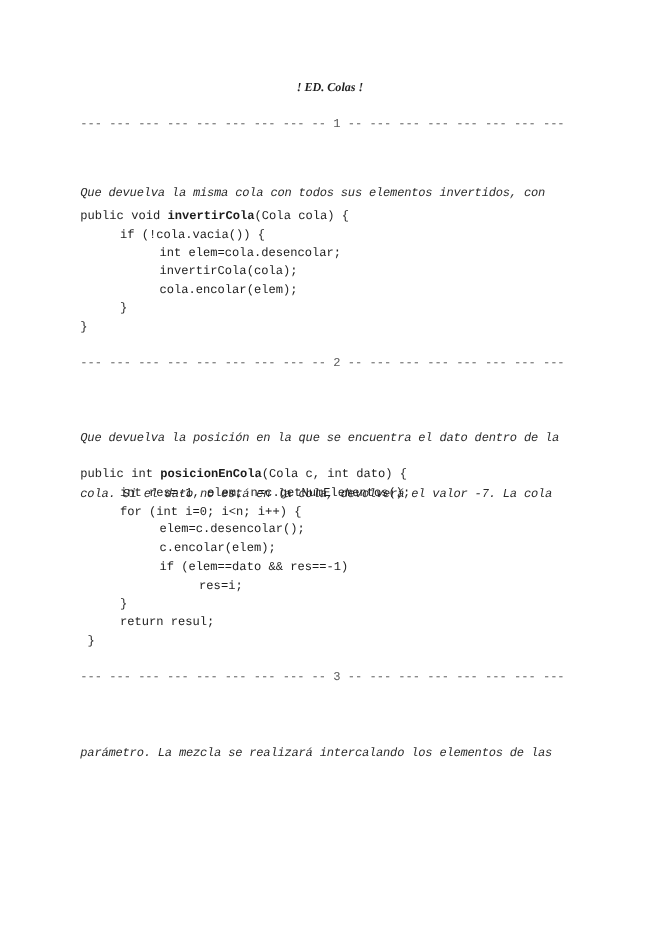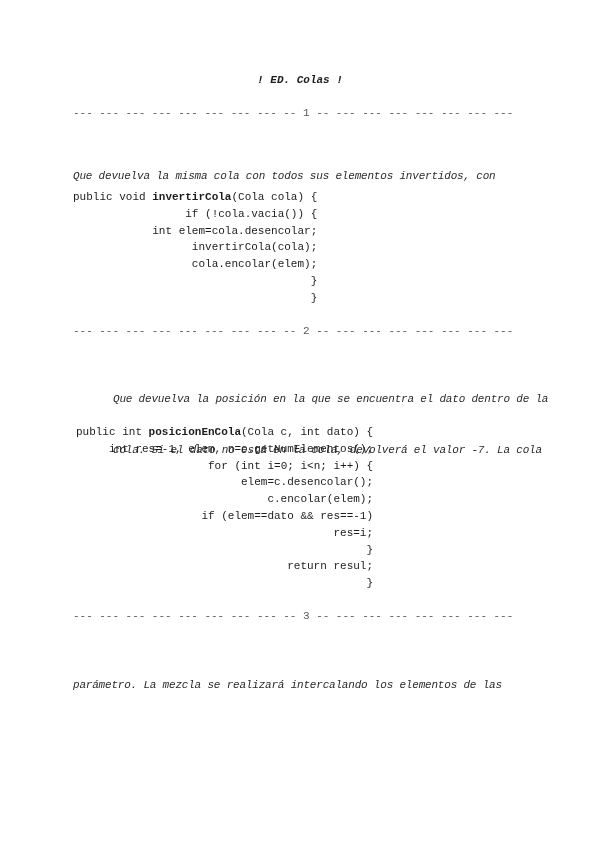--- a/index.html
+++ b/index.html
@@ -25,20 +25,21 @@
     position: absolute;
     left: -73px;
     width: 600px;
     top: 73px;
     text-align: center;
     font-weight: bold;
     font-style: italic;
     font-size: 11px;
     line-height: 14px;
     white-space: pre;
+    font-family: Liberation Serif, serif;
   }
   .sep {
     position: absolute;
     left: 0;
     font-size: 11px;
     line-height: 14px;
     white-space: pre;
     color: #5a5a5a;
     letter-spacing: -0.03px;
   }
@@ -57,21 +58,20 @@
     position: absolute;
     left: 0;
     font-size: 11px;
     line-height: 16.8px;
     white-space: pre;
     color: #1c1c1c;
   }
   .code-line {
     display: block;
     height: 16.8px;
-    text-align: right;
   }
   .code-line .ind { display: inline-block; }
   .code-line .fn { font-weight: bold; }
 </style>
 </head>
 <body>
 
 <div class="page">
 
   <div class="title">! ED. Colas !</div>
@@ -79,21 +79,21 @@
   <div class="sep" style="top:106px;">--- --- --- --- --- --- --- --- -- 1 -- --- --- --- --- --- --- ---</div>
 
   <div class="desc" style="top:134px;">
     <div>Que devuelva la misma cola con todos sus elementos invertidos, con</div>
   </div>
 
   <div class="code" style="top:189px;"><span class="code-line"><span class="ind" style="width: 0px;"></span><span>public void </span><span class="fn">invertirCola</span><span>(Cola cola) {</span></span><span class="code-line"><span class="ind" style="width: 36px;"></span><span>if (!cola.vacia()) {</span></span><span class="code-line"><span class="ind" style="width: 72px;"></span><span>int elem=cola.desencolar;</span></span><span class="code-line"><span class="ind" style="width: 72px;"></span><span>invertirCola(cola);</span></span><span class="code-line"><span class="ind" style="width: 72px;"></span><span>cola.encolar(elem);</span></span><span class="code-line"><span class="ind" style="width: 36px;"></span><span>}</span></span><span class="code-line"><span class="ind" style="width: 0px;"></span><span>}</span></span></div>
 
   <div class="sep" style="top:324px;">--- --- --- --- --- --- --- --- -- 2 -- --- --- --- --- --- --- ---</div>
 
-  <div class="desc" style="top:357px;margin-left:40px;">
+  <div class="desc" style="top:357px;">
     <div>Que devuelva la posición en la que se encuentra el dato dentro de la</div>
     <div>cola. Si el dato no está en la cola, devolverá el valor -7. La cola</div>
   </div>
 
   <div class="code" style="top:424px;"><span class="code-line"><span class="ind" style="width: 0px;"></span><span>public int </span><span class="fn">posicionEnCola</span><span>(Cola c, int dato) {</span></span><span class="code-line"><span class="ind" style="width: 36px;"></span><span>int res=-1, elem, n=c.getNumElementos();</span></span><span class="code-line"><span class="ind" style="width: 36px;"></span><span>for (int i=0; i&lt;n; i++) {</span></span><span class="code-line"><span class="ind" style="width: 72px;"></span><span>elem=c.desencolar();</span></span><span class="code-line"><span class="ind" style="width: 72px;"></span><span>c.encolar(elem);</span></span><span class="code-line"><span class="ind" style="width: 72px;"></span><span>if (elem==dato &amp;&amp; res==-1)</span></span><span class="code-line"><span class="ind" style="width: 108px;"></span><span>res=i;</span></span><span class="code-line"><span class="ind" style="width: 36px;"></span><span>}</span></span><span class="code-line"><span class="ind" style="width: 36px;"></span><span>return resul;</span></span><span class="code-line"><span class="ind" style="width: 0px;"></span><span> }</span></span></div>
 
   <div class="sep" style="top:609px;">--- --- --- --- --- --- --- --- -- 3 -- --- --- --- --- --- --- ---</div>
 
   <div class="desc" style="top:643px;">
     <div>parámetro. La mezcla se realizará intercalando los elementos de las</div>

